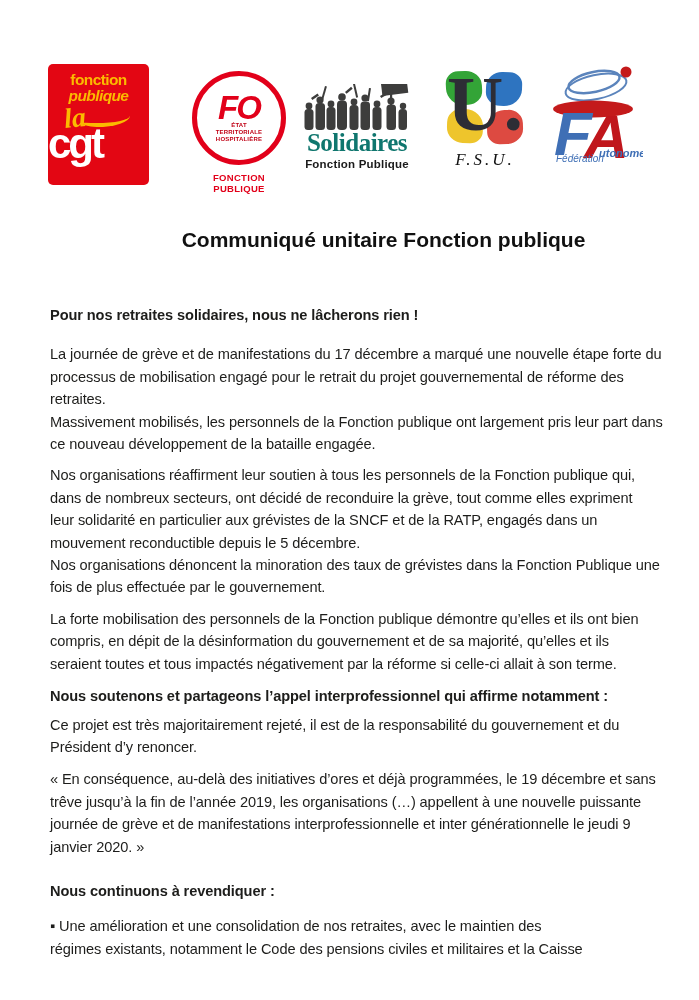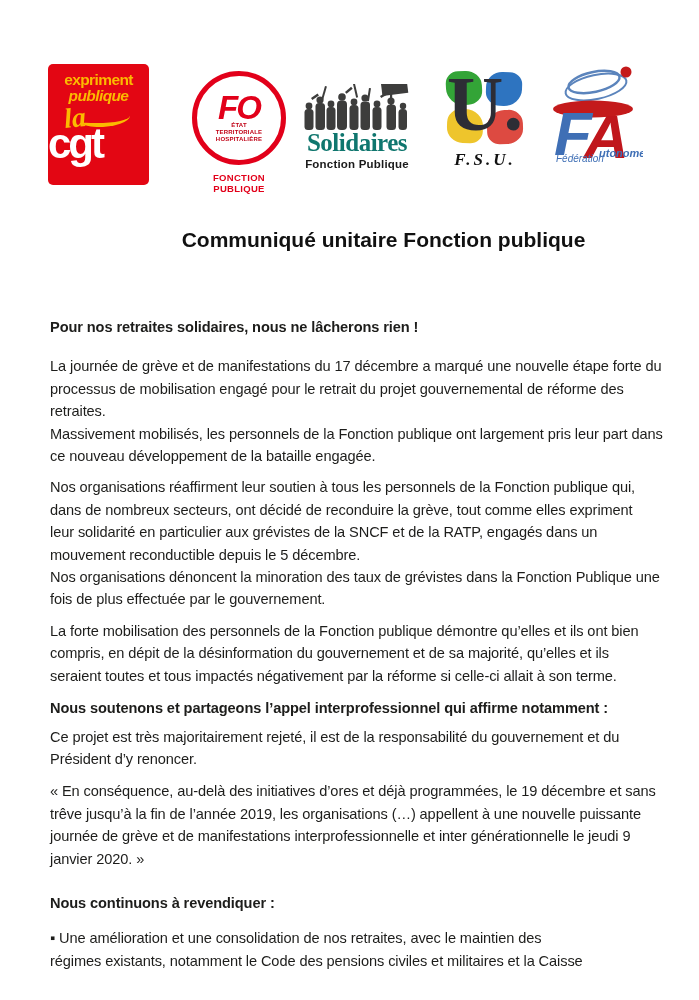--- a/index.html
+++ b/index.html
@@ -43,48 +43,48 @@
   .fsu-grid{position:relative;width:78px;height:74px;margin:0 auto;}
   .fsu-sq{position:absolute;width:36px;height:34px;}
   .fsu-g{left:0;top:0;background:#33a437;border-radius:35% 45% 40% 50%;transform:rotate(-3deg);}
   .fsu-b{left:40px;top:1px;background:#2e74c0;border-radius:45% 35% 50% 40%;transform:rotate(2deg);}
   .fsu-y{left:1px;top:38px;background:#eec52c;border-radius:40% 50% 35% 45%;transform:rotate(2deg);}
   .fsu-r{left:41px;top:39px;background:#dd4a41;border-radius:50% 40% 45% 35%;transform:rotate(-2deg);}
   .fsu-u{position:absolute;left:0;top:-4px;width:100%;text-align:center;
          font-family:"Liberation Serif",serif;font-weight:bold;font-size:78px;
          line-height:74px;color:#2d2d35;}
   .fsu-label{margin-top:5px;font-family:"Liberation Serif",serif;font-style:italic;
-             font-weight:bold;font-size:17px;color:#111111;letter-spacing:3px;}
+             font-weight:normal;font-size:17px;color:#111111;letter-spacing:3px;}
 
   
   .fa{left:549px;top:63px;width:94px;height:102px;}
 
   
   .title{position:absolute;left:0;top:228px;width:100%;text-align:center;
          font-size:21px;font-weight:bold;color:#111111;letter-spacing:0;padding-left:34px;}
 
   
-  .body-text{position:absolute;left:50px;top:316px;width:640px;
+  .body-text{position:absolute;left:50px;top:304px;width:640px;
              font-size:14.6px;line-height:22.4px;letter-spacing:-0.1px;color:#1d1d1b;}
   .block{white-space:pre;margin:0 0 9px 0;}
   .block.bold{font-weight:bold;}
   .mb17{margin-bottom:17px;}
   .mb10{margin-bottom:10px;}
   .mb6{margin-bottom:6px;}
   .mb22{margin-bottom:22px;}
   .mb13{margin-bottom:13px;}
   .mb0{margin-bottom:0;}
 </style>
 </head>
 <body>
 
 <div class="page">
 
   <div class="logo cgt">
-    <div class="cgt-top">expriment</div>
+    <div class="cgt-top">fonction</div>
     <div class="cgt-top" style="margin-top:0;font-style:italic;">publique</div>
     <div class="cgt-la-row">
       <span class="cgt-la">la</span><span class="cgt-swoosh"></span>
     </div>
     <div class="cgt-main">cgt</div>
   </div>
 
   <div class="logo fo">
     <div class="fo-circle">
       <div class="fo-main">FO</div>

